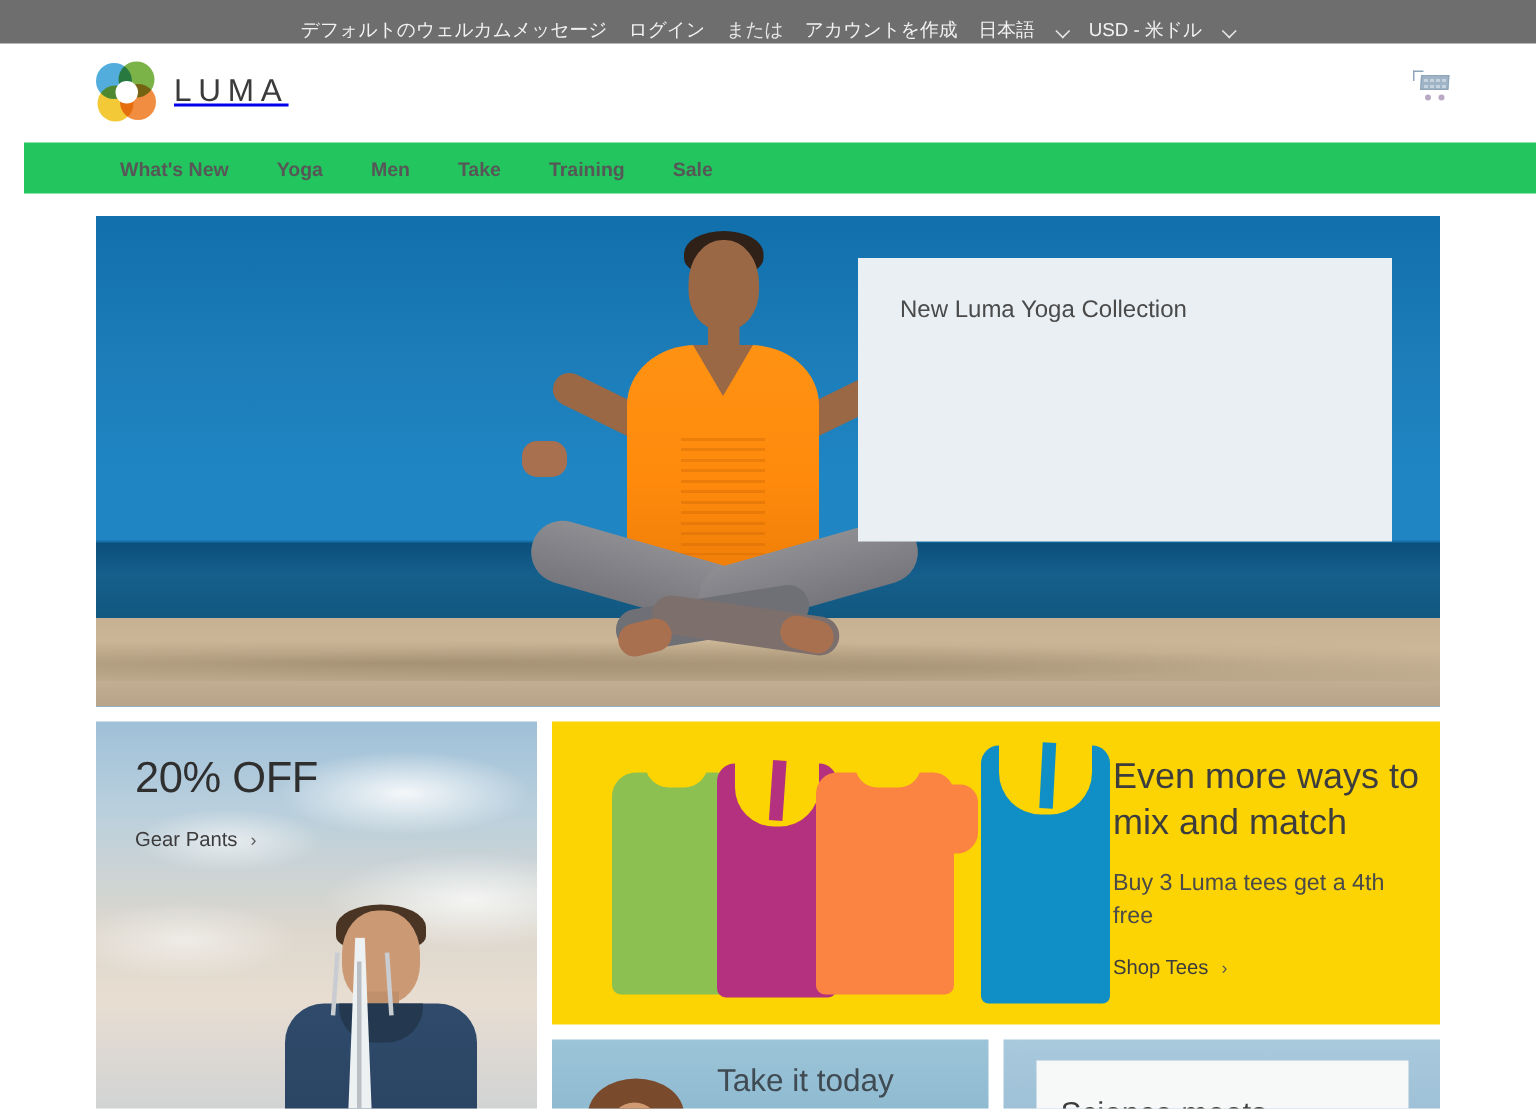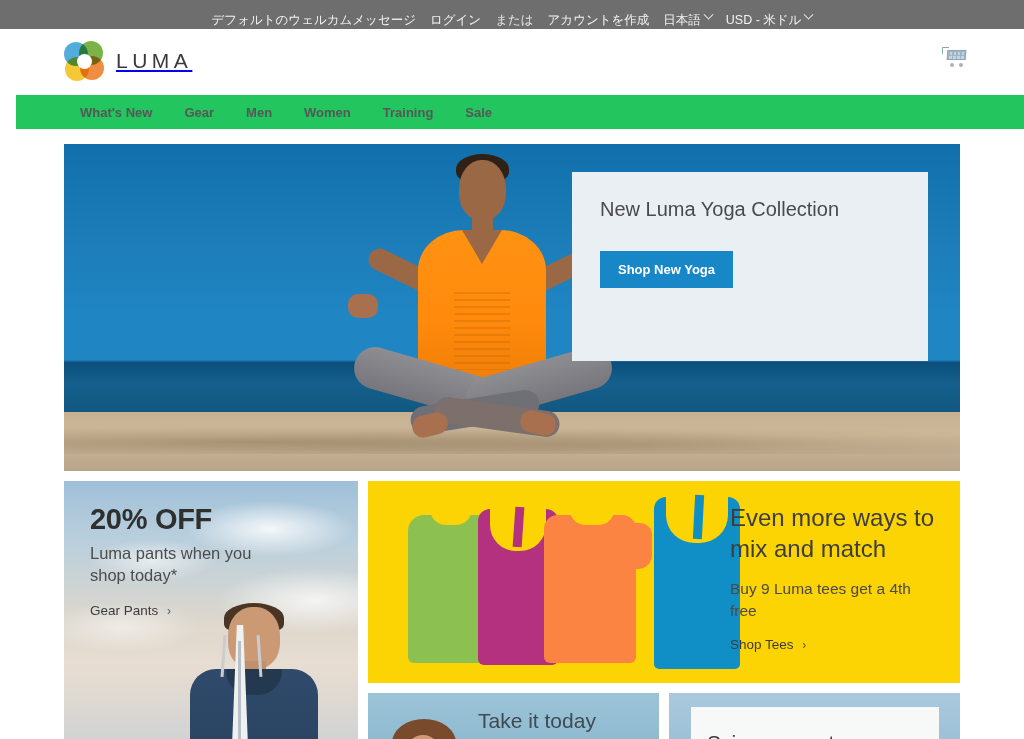--- a/index.html
+++ b/index.html
@@ -22,21 +22,21 @@
     color: #f2f2f2; font-size: 12.5px; line-height: 1;
     text-decoration: none; white-space: nowrap;
   }
   .topbar .sep { color: #e6e6e6; }
   .chev {
     display: inline-block; width: 7px; height: 7px;
     border-right: 1.3px solid #e9e9e9; border-bottom: 1.3px solid #e9e9e9;
     transform: rotate(45deg) translate(-2px,-2px); margin-left: 4px;
     vertical-align: middle;
   }
-  .switcher { display: inline-flex; align-items: flex-start; }
+  .switcher { display: inline-flex; align-items: flex-end; gap: 11px; }
 
   
   .header {
     position: absolute; left: 0; top: 29px; width: 1024px; height: 66px;
     background: #ffffff;
   }
   .logo-wrap {
     position: absolute; left: 64px; top: 12px;
     display: flex; align-items: center; gap: 12px;
   }
@@ -168,21 +168,21 @@
   }
   .y-shin1 { position:absolute; left:58px; top:46px; width:130px; height:28px; background:#6f6f76; border-radius:18px; transform: rotate(-9deg); }
   .y-shin2 { position:absolute; left:82px; top:52px; width:126px; height:26px; background:#7d6f6c; border-radius:18px; transform: rotate(8deg); }
   .y-foot1 { position:absolute; left:60px; top:62px; width:36px; height:22px; background:#a97050; border-radius:12px; transform:rotate(-14deg); }
   .y-foot2 { position:absolute; left:168px; top:60px; width:36px; height:22px; background:#a97050; border-radius:12px; transform:rotate(14deg); }
 
   .hero-panel {
     position: absolute; left: 508px; top: 28px; width: 356px; height: 189px;
     background: #e9eff3; padding: 26px 28px 0 28px;
   }
-  .hero-eyebrow { font-size: 20px; color: #4a4a4a; margin-bottom: 30px; }
+  .hero-eyebrow { font-size: 16px; color: #4a4a4a; margin-bottom: 14px; }
   .hero-title {
     font-size: 24.5px; color: #3b3b3b; line-height: 1.25; font-weight: 400;
     margin-bottom: 20px;
   }
   .btn-primary {
     display: inline-block; background: #1787c8; color: #fff;
     font-size: 13px; font-weight: bold; padding: 11px 18px; border: 0;
     font-family: inherit; cursor: pointer;
   }
 
@@ -196,21 +196,21 @@
   }
   .clouds {
     position:absolute; inset:0;
     background:
       radial-gradient(ellipse 120px 40px at 70% 18%, rgba(255,255,255,.85), transparent 70%),
       radial-gradient(ellipse 90px 30px at 30% 30%, rgba(255,255,255,.6), transparent 70%),
       radial-gradient(ellipse 140px 46px at 85% 45%, rgba(255,255,255,.75), transparent 70%),
       radial-gradient(ellipse 110px 36px at 20% 55%, rgba(255,255,255,.5), transparent 70%);
   }
   .pants-copy { position: absolute; left: 26px; top: 22px; }
-  .pants-headline { font-size: 29px; font-weight: bold; color: #2f2f2f; letter-spacing:-.3px; }
+  .pants-headline { font-size: 29px; font-weight: normal; color: #2f2f2f; letter-spacing:-.3px; }
   .pants-sub { font-size: 16.5px; color: #4c4c4c; line-height: 1.35; margin-top: 6px; width: 170px; }
   .link-arrow {
     display: inline-block; margin-top: 16px; font-size: 13.5px;
     color: #3c3c3c; text-decoration: none; font-weight: 500;
   }
   .link-arrow .ar { margin-left: 5px; font-size: 12px; color:#555; }
   
   .man { position:absolute; left:112px; top:126px; width:180px; height:139px; }
   .m-head { position:absolute; left:52px; top:0; width:52px; height:62px; border-radius:46% 46% 42% 42%; background:#cb9a75; }
   .m-hair { position:absolute; left:48px; top:-4px; width:60px; height:30px; border-radius:50% 50% 30% 30%; background:#4a3525; }
@@ -255,21 +255,21 @@
     border-radius: 14px 14px 6px 6px;
   }
   .s-orange::before{content:"";position:absolute;left:26px;top:-5px;width:44px;height:15px;background:#fcd303;border-radius:0 0 20px 20px;}
   .s-orange-sl{position:absolute;left:240px;top:36px;width:26px;height:46px;background:#fb8442;border-radius:6px 12px 14px 4px;}
   .s-blue {
     left: 268px; top: 10px; width: 86px; height: 172px; background: #0f8fc6;
     border-radius: 12px 12px 5px 5px;
   }
   .s-blue::before{content:"";position:absolute;left:12px;top:-2px;width:62px;height:48px;background:#fcd303;border-radius:0 0 28px 28px;}
   .s-blue::after{content:"";position:absolute;left:40px;top:-2px;width:9px;height:44px;background:#0f8fc6;transform:rotate(3deg);}
-  .tees-copy { position: absolute; left: 362px; top: 22px; width: 210px; }
+  .tees-copy { position: absolute; left: 374px; top: 22px; width: 210px; }
   .tees-title { font-size: 24px; color: #3d3d3d; line-height: 1.28; }
   .tees-sub { font-size: 15.5px; color: #4a4a4a; line-height: 1.38; margin-top: 14px; }
 
   .tile-quote {
     position: absolute; left: 304px; top: 212px; width: 291px; height: 53px;
     background: linear-gradient(to bottom, #9cc4d8, #8db9cf);
     overflow: hidden;
   }
   .q-person { position:absolute; left:24px; top:26px; width:64px; height:48px; }
   .q-hair { position:absolute; left:0; top:0; width:64px; height:48px; background:#7a4a2c; border-radius:50% 50% 40% 40%; }
@@ -329,23 +329,23 @@
       <span class="cart-basket"></span>
       <span class="cart-w w1"></span>
       <span class="cart-w w2"></span>
     </a>
   </div>
 </div>
 
 <nav class="nav">
   <div class="nav-list">
     <a href="#">What's New</a>
-    <a href="#">Gear</a>
+    <a href="#">Yoga</a>
     <a href="#">Men</a>
-    <a href="#">Women</a>
+    <a href="#">Take</a>
     <a href="#">Training</a>
     <a href="#">Sale</a>
   </div>
 </nav>
 
 <div class="content">
 
   <div class="hero">
     <div class="hero-sea"></div>
     <div class="hero-sand"></div>
@@ -365,60 +365,58 @@
           <span class="y-leg2"></span>
         <span class="y-shin1"></span>
           <span class="y-shin2"></span>
         <span class="y-foot1"></span>
           <span class="y-foot2"></span>
       </span>
     </div>
 
     <div class="hero-panel">
       <div class="hero-eyebrow">New Luma Yoga Collection</div>
-      <button class="btn-primary">Shop New Yoga</button>
     </div>
   </div>
 
   <div class="grid">
 
     <div class="tile-pants">
       <div class="clouds"></div>
       <div class="man">
         <span class="m-hair"></span>
           <span class="m-head"></span>
           <span class="m-neck"></span>
         <span class="m-tee"></span>
           <span class="m-hood"></span>
           <span class="m-open"></span>
         <span class="m-zip"></span>
           <span class="m-str1"></span>
           <span class="m-str2"></span>
       </div>
       <div class="pants-copy">
         <div class="pants-headline">20% OFF</div>
-        <div class="pants-sub">Luma pants when you shop today*</div>
         <a href="#" class="link-arrow">
           <span>Gear Pants</span>
           <span class="ar">›</span>
         </a>
       </div>
     </div>
 
     <div class="tile-tees">
       <div class="tees-art">
         <span class="shirt s-green"></span>
         <span class="shirt s-magenta"></span>
         <span class="shirt s-orange"></span>
         <span class="s-orange-sl"></span>
         <span class="shirt s-blue"></span>
       </div>
       <div class="tees-copy">
         <div class="tees-title">Even more ways to mix and match</div>
-        <div class="tees-sub">Buy 9 Luma tees get a 4th free</div>
+        <div class="tees-sub">Buy 3 Luma tees get a 4th free</div>
         <a href="#" class="link-arrow">
           <span>Shop Tees</span>
           <span class="ar">›</span>
         </a>
       </div>
     </div>
 
     <div class="tile-quote">
       <span class="q-person">
         <span class="q-hair"></span>

